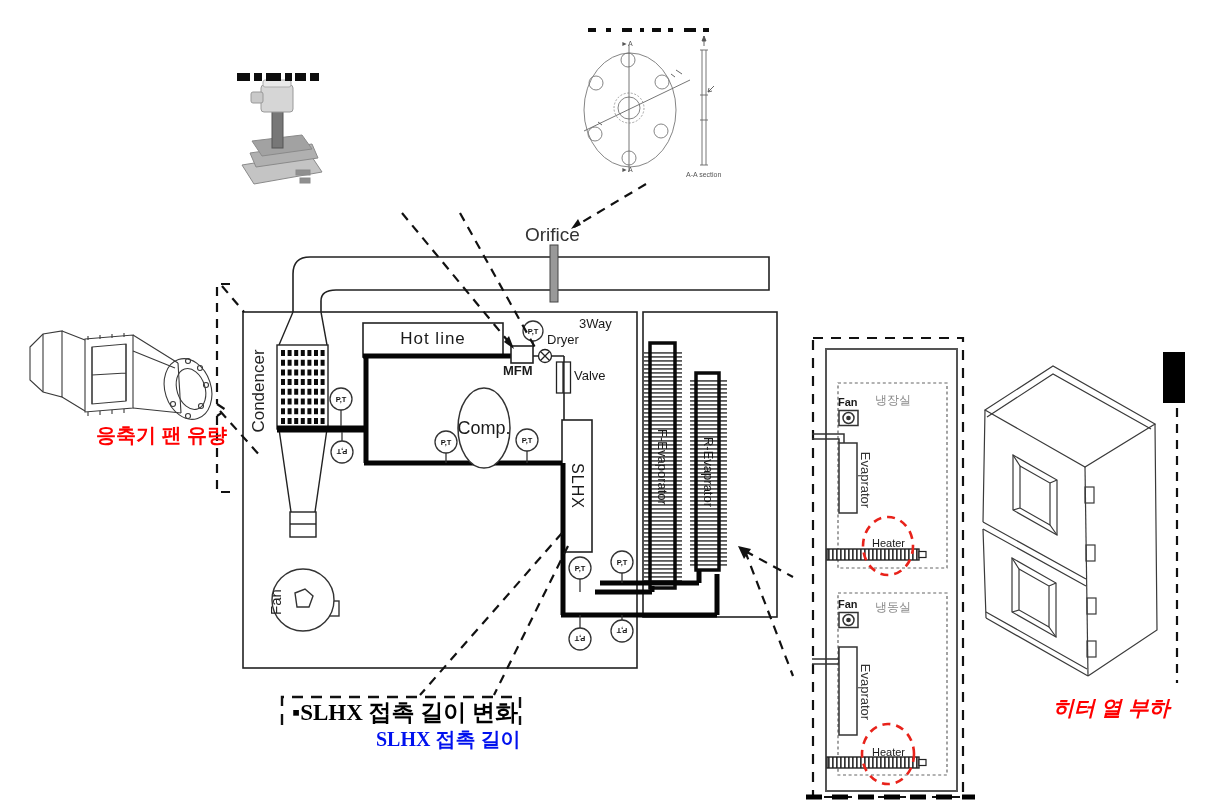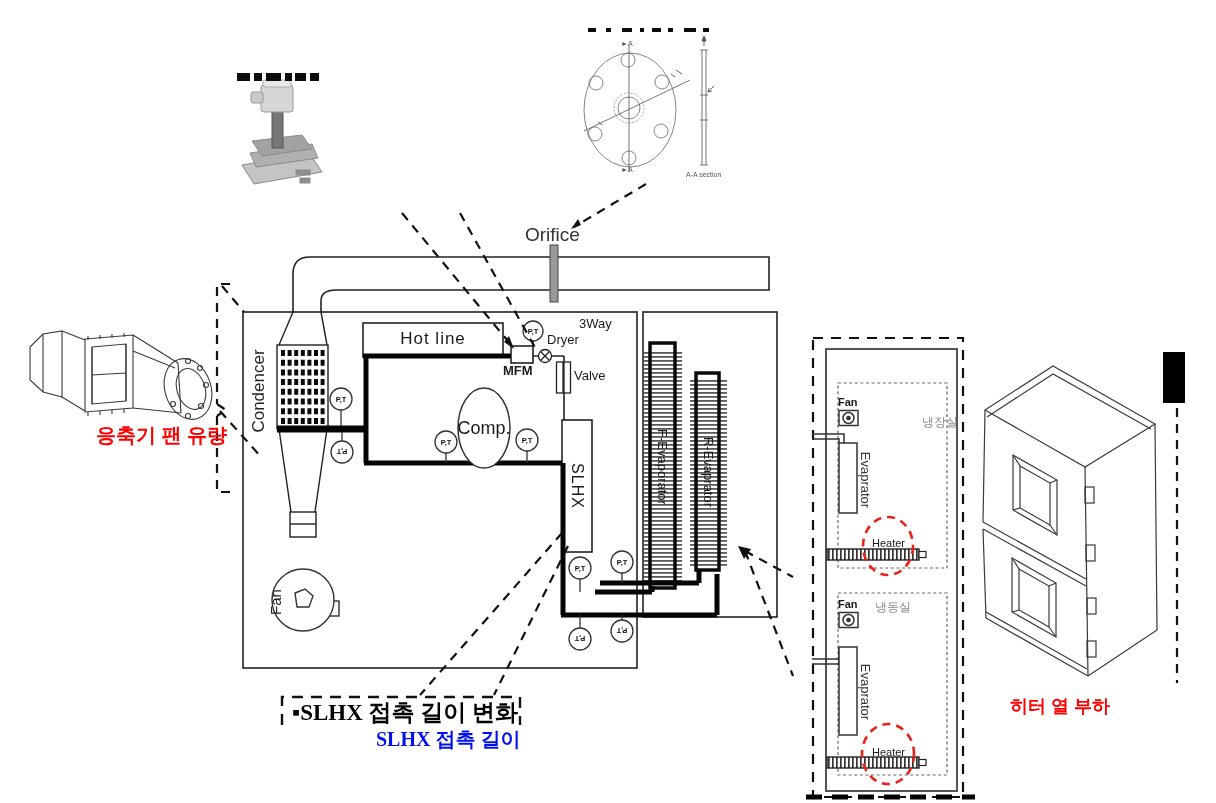--- a/index.html
+++ b/index.html
@@ -302,28 +302,28 @@
 <div class="pt ctr" style="left:533px;top:331px;">P,T</div>
 <div class="pt ctr" style="left:580px;top:568px;">P,T</div>
 <div class="pt ctr" style="left:622px;top:562px;">P,T</div>
 <div class="pt rot-180" style="left:580px;top:639px;">P,T</div>
 <div class="pt rot-180" style="left:622px;top:631px;">P,T</div>
 
 <div class="lbl" style="left:621px;top:40px;font-size:7px;color:#555;">►A</div>
 <div class="lbl" style="left:621px;top:166px;font-size:7px;color:#555;">►A</div>
 <div class="lbl" style="left:686px;top:171px;font-size:7px;color:#555;">A-A section</div>
 
-<div class="lbl gray" style="left:875px;top:416px;font-size:12px;margin-left:47px;">냉장실</div>
+<div class="lbl gray" style="left:875px;top:394px;font-size:12px;">냉장실</div>
 <div class="lbl" style="left:838px;top:397px;font-size:11px;font-weight:bold;">Fan</div>
 <div class="lbl rot-cw" style="left:865px;top:480px;font-size:13px;color:#333;">Evaprator</div>
 <div class="lbl" style="left:872px;top:538px;font-size:11px;">Heater</div>
 
 <div class="lbl gray" style="left:875px;top:601px;font-size:12px;">냉동실</div>
 <div class="lbl" style="left:838px;top:599px;font-size:11px;font-weight:bold;">Fan</div>
 <div class="lbl rot-cw" style="left:865px;top:692px;font-size:13px;color:#333;">Evaprator</div>
 <div class="lbl" style="left:872px;top:747px;font-size:11px;">Heater</div>
 
 <div class="lbl red" style="left:96px;top:425px;font-size:20px;">응축기 팬 유량</div>
-<div class="lbl red" style="left:1010px;top:697px;font-size:18px;">히터 열 부하</div>
+<div class="lbl red" style="left:1053px;top:697px;font-size:21px;font-style:italic;">히터 열 부하</div>
 <div class="lbl serif" style="left:292px;top:701px;font-size:23px;color:#000;">▪SLHX 접촉 길이 변화</div>
 <div class="lbl blue" style="left:376px;top:729px;font-size:20px;">SLHX 접촉 길이</div>
 
 </div>
 
 </body></html>

